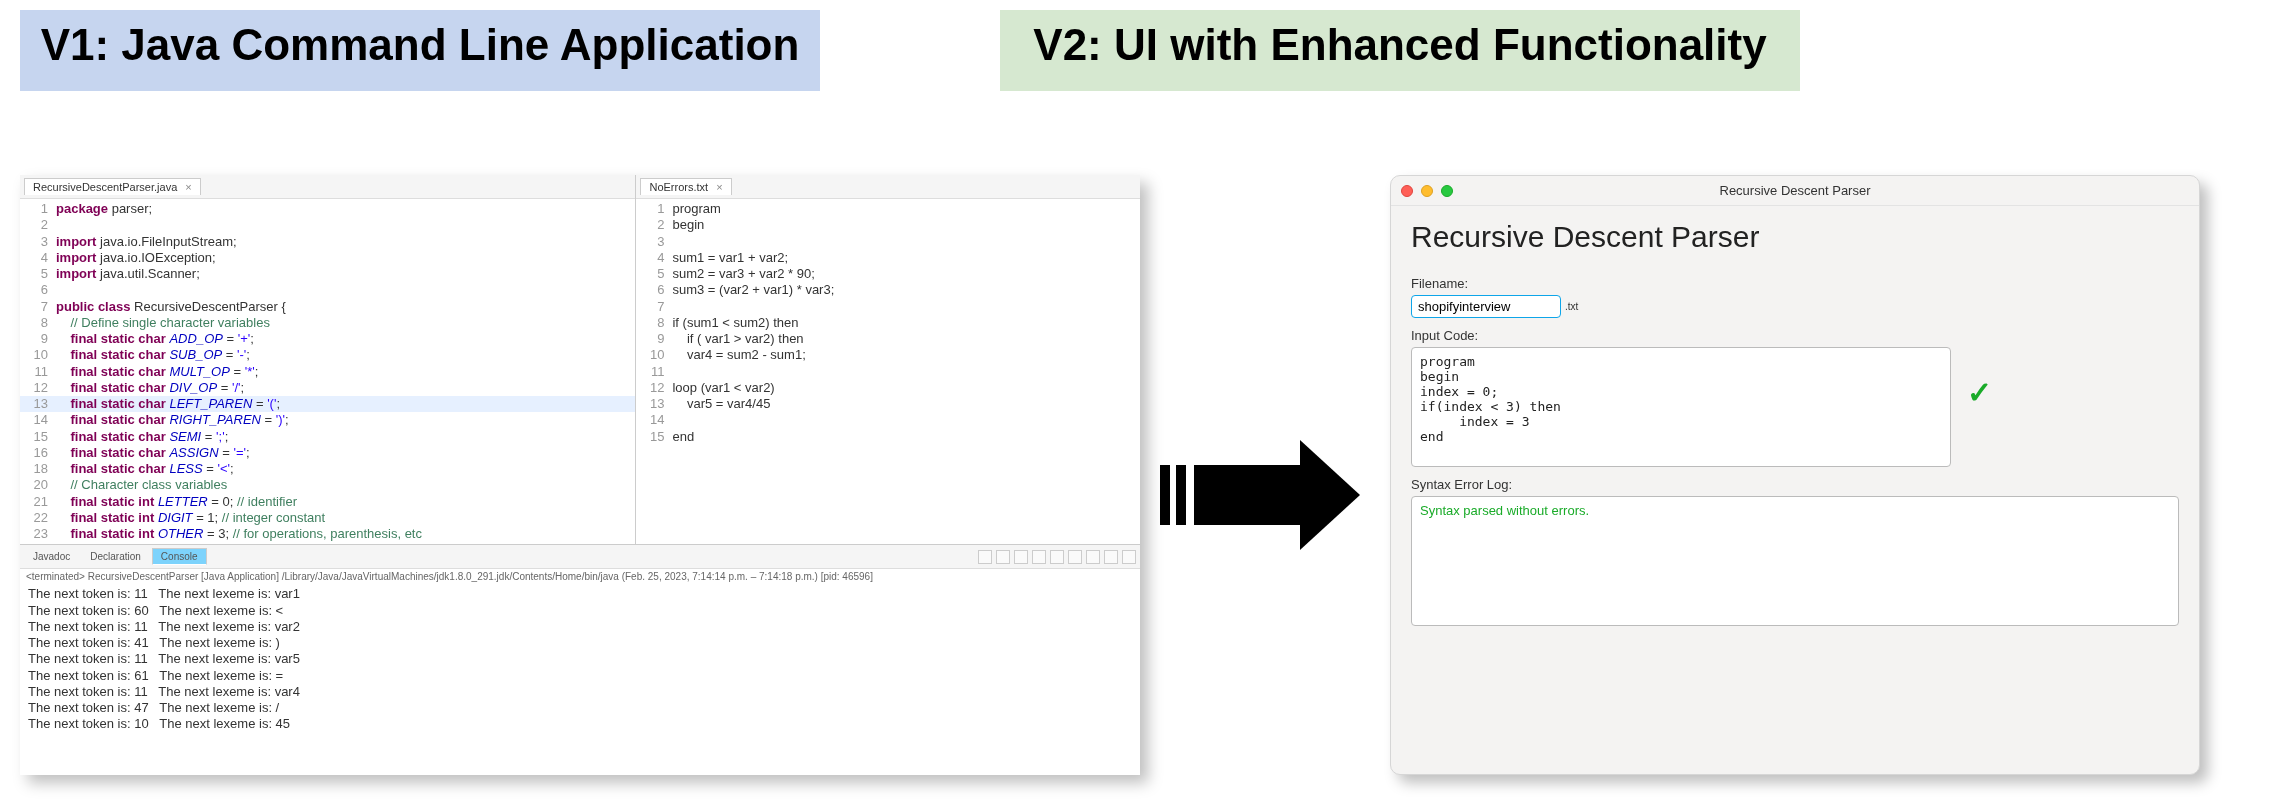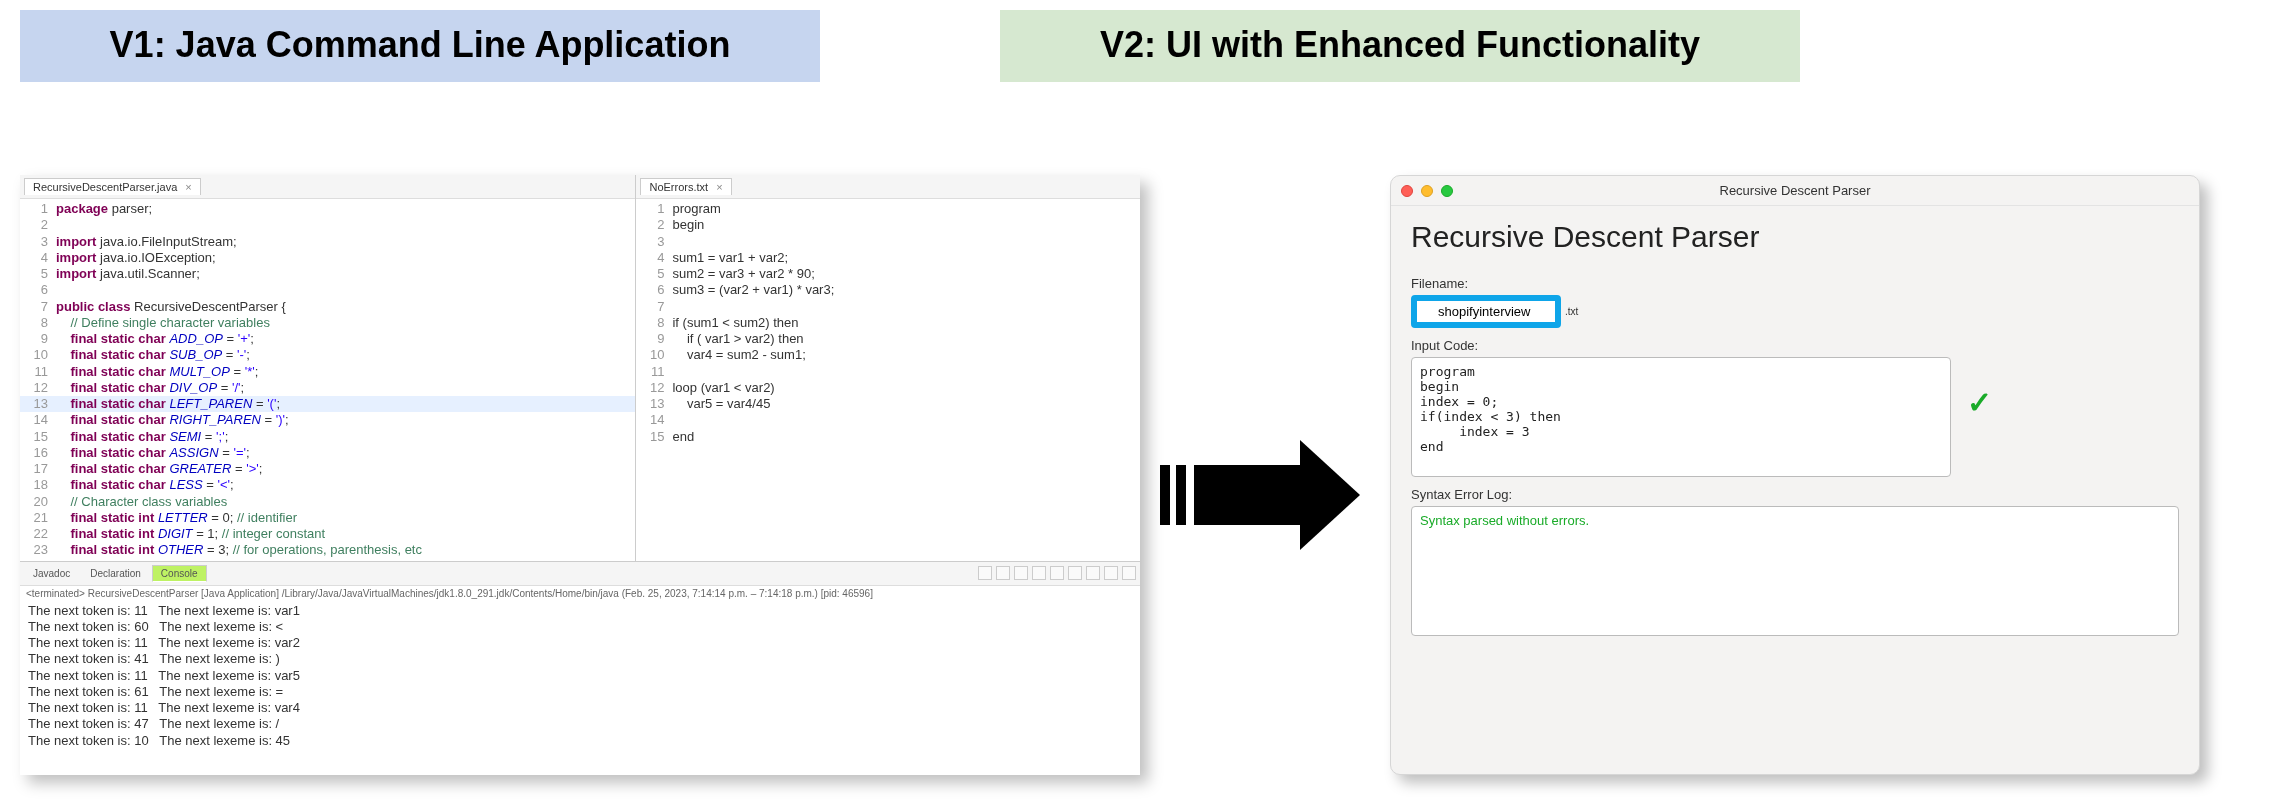--- a/index.html
+++ b/index.html
@@ -7,23 +7,23 @@
     margin: 0;
     padding: 0;
     width: 2272px;
     height: 808px;
     background: #ffffff;
     font-family: Arial, Helvetica, sans-serif;
     position: relative;
   }
   .banner {
     position: absolute;
-    height: 72px;
+    height: 81px;
     line-height: 70px;
-    font-size: 36px;
+    font-size: 44px;
     font-weight: 700;
     text-align: center;
     color: #000;
   }
   .banner.v1 { left: 20px; top: 10px; width: 800px; background: #c6d5ef; }
   .banner.v2 { left: 1000px; top: 10px; width: 800px; background: #d6e8d0; }
 
   
   .ide-frame {
     position: absolute;
@@ -52,21 +52,21 @@
   .code-line.hl { background:#e6f0ff; }
   .kw { color:#7f0055; font-weight:bold; }
   .cm { color:#3f7f5f; }
   .str { color:#2a00ff; }
   .id { color:#0000c0; font-style:italic; }
   .pkg { color:#7f0055; font-weight:bold;}
 
   .ide-bottom { height:230px; display:flex; flex-direction:column; background:#fff; }
   .bottom-tabs { height:24px; background:#f5f5f5; border-bottom:1px solid #ddd; display:flex; align-items:center; gap:2px; padding:0 4px; }
   .btab { font-size:10px; padding:2px 8px; border:1px solid transparent; color:#555; }
-  .btab.active { background:#bef264; border:1px solid #ccc; border-bottom:1px solid #fff; }
+  .btab.active { background:#7dd3fc; border:1px solid #ccc; border-bottom:1px solid #fff; }
   .console-meta { font-size:10px; color:#666; padding:2px 6px; }
   .console-icons { margin-left:auto; display:flex; gap:4px; }
   .console-icons span { width:14px; height:14px; display:inline-block; border:1px solid #ccc; background:#fafafa; }
   .console { flex:1; overflow:hidden; padding:2px 8px; line-height:1.25; }
   .console-line { white-space:pre; }
 
   
   .arrow {
     position:absolute;
     left: 1160px;
@@ -102,21 +102,21 @@
   .traffic { display:flex; gap:8px; }
   .traffic .dot { width:12px; height:12px; border-radius:50%; }
   .dot.red { background:#ff5f57; border:1px solid #e0443e;}
   .dot.yellow { background:#ffbd2e; border:1px solid #dea123;}
   .dot.green { background:#28c940; border:1px solid #1aab29;}
   .titlebar .wtitle { position:absolute; left:0; right:0; text-align:center; font-size:13px; color:#333; font-weight:500; pointer-events:none;}
   .app-body { flex:1; padding:14px 20px 16px 20px; display:flex; flex-direction:column; }
   .app-title { font-size:30px; font-weight:400; margin-bottom:12px; }
   .label { font-size:13px; color:#333; margin-top:10px; margin-bottom:4px; }
   .filename-row { display:flex; align-items:center; gap:4px; }
-  .filename-row input { width:150px; padding:3px 21px; border:6px solid #0ea5e9; border-radius:4px; font-size:13px;}
+  .filename-row input { width:150px; padding:3px 6px; border:1px solid #0ea5e9; border-radius:4px; font-size:13px;}
   .ext { font-size:10px; color:#333; }
   .code-area { width: 540px; height:120px; border:1px solid #bbb; border-radius:4px; background:#fff; padding:6px 8px; font-family:"Menlo","Consolas",monospace; font-size:13px; white-space:pre; overflow:auto;}
   .code-row { display:flex; align-items:flex-start; gap:16px; }
   .check { color:#1aab29; font-size:30px; margin-top:28px; font-weight:bold;}
   .log-area { width:100%; height:130px; border:1px solid #bbb; border-radius:4px; background:#fff; padding:6px 8px; font-size:13px; color:#1aab29; }
   .btn-row { margin-top:auto; display:flex; gap:20px; }
   .btn { padding:4px 16px; font-size:13px; border:1px solid #bbb; border-radius:5px; background:linear-gradient(#fdfdfd,#efefef); cursor:pointer; }
   .btn.primary { border:2px solid #5a99e6; }
 </style>
 </head>
@@ -144,21 +144,20 @@
           <div class="code-line"><span class="gutter">7</span><span><span class="kw">public class</span> RecursiveDescentParser {</span></div>
           <div class="code-line"><span class="gutter">8</span><span>    <span class="cm">// Define single character variables</span></span></div>
           <div class="code-line"><span class="gutter">9</span><span>    <span class="kw">final static char</span> <span class="id">ADD_OP</span> = <span class="str">'+'</span>;</span></div>
           <div class="code-line"><span class="gutter">10</span><span>    <span class="kw">final static char</span> <span class="id">SUB_OP</span> = <span class="str">'-'</span>;</span></div>
           <div class="code-line"><span class="gutter">11</span><span>    <span class="kw">final static char</span> <span class="id">MULT_OP</span> = <span class="str">'*'</span>;</span></div>
           <div class="code-line"><span class="gutter">12</span><span>    <span class="kw">final static char</span> <span class="id">DIV_OP</span> = <span class="str">'/'</span>;</span></div>
           <div class="code-line hl"><span class="gutter">13</span><span>    <span class="kw">final static char</span> <span class="id">LEFT_PAREN</span> = <span class="str">'('</span>;</span></div>
           <div class="code-line"><span class="gutter">14</span><span>    <span class="kw">final static char</span> <span class="id">RIGHT_PAREN</span> = <span class="str">')'</span>;</span></div>
           <div class="code-line"><span class="gutter">15</span><span>    <span class="kw">final static char</span> <span class="id">SEMI</span> = <span class="str">';'</span>;</span></div>
           <div class="code-line"><span class="gutter">16</span><span>    <span class="kw">final static char</span> <span class="id">ASSIGN</span> = <span class="str">'='</span>;</span></div>
-          <div class="code-line"><span class="gutter">17</span><span>    <span class="kw">final static char</span> <span class="id">GREATER</span> = <span class="str">'&gt;'</span>;</span></div>
           <div class="code-line"><span class="gutter">18</span><span>    <span class="kw">final static char</span> <span class="id">LESS</span> = <span class="str">'&lt;'</span>;</span></div>
           <div class="code-line"><span class="gutter">20</span><span>    <span class="cm">// Character class variables</span></span></div>
           <div class="code-line"><span class="gutter">21</span><span>    <span class="kw">final static int</span> <span class="id">LETTER</span> = 0; <span class="cm">// identifier</span></span></div>
           <div class="code-line"><span class="gutter">22</span><span>    <span class="kw">final static int</span> <span class="id">DIGIT</span> = 1; <span class="cm">// integer constant</span></span></div>
           <div class="code-line"><span class="gutter">23</span><span>    <span class="kw">final static int</span> <span class="id">OTHER</span> = 3; <span class="cm">// for operations, parenthesis, etc</span></span></div>
         </div>
     </div>
     <div class="ide-right">
       <div class="tab-strip">
         <div class="tab">

